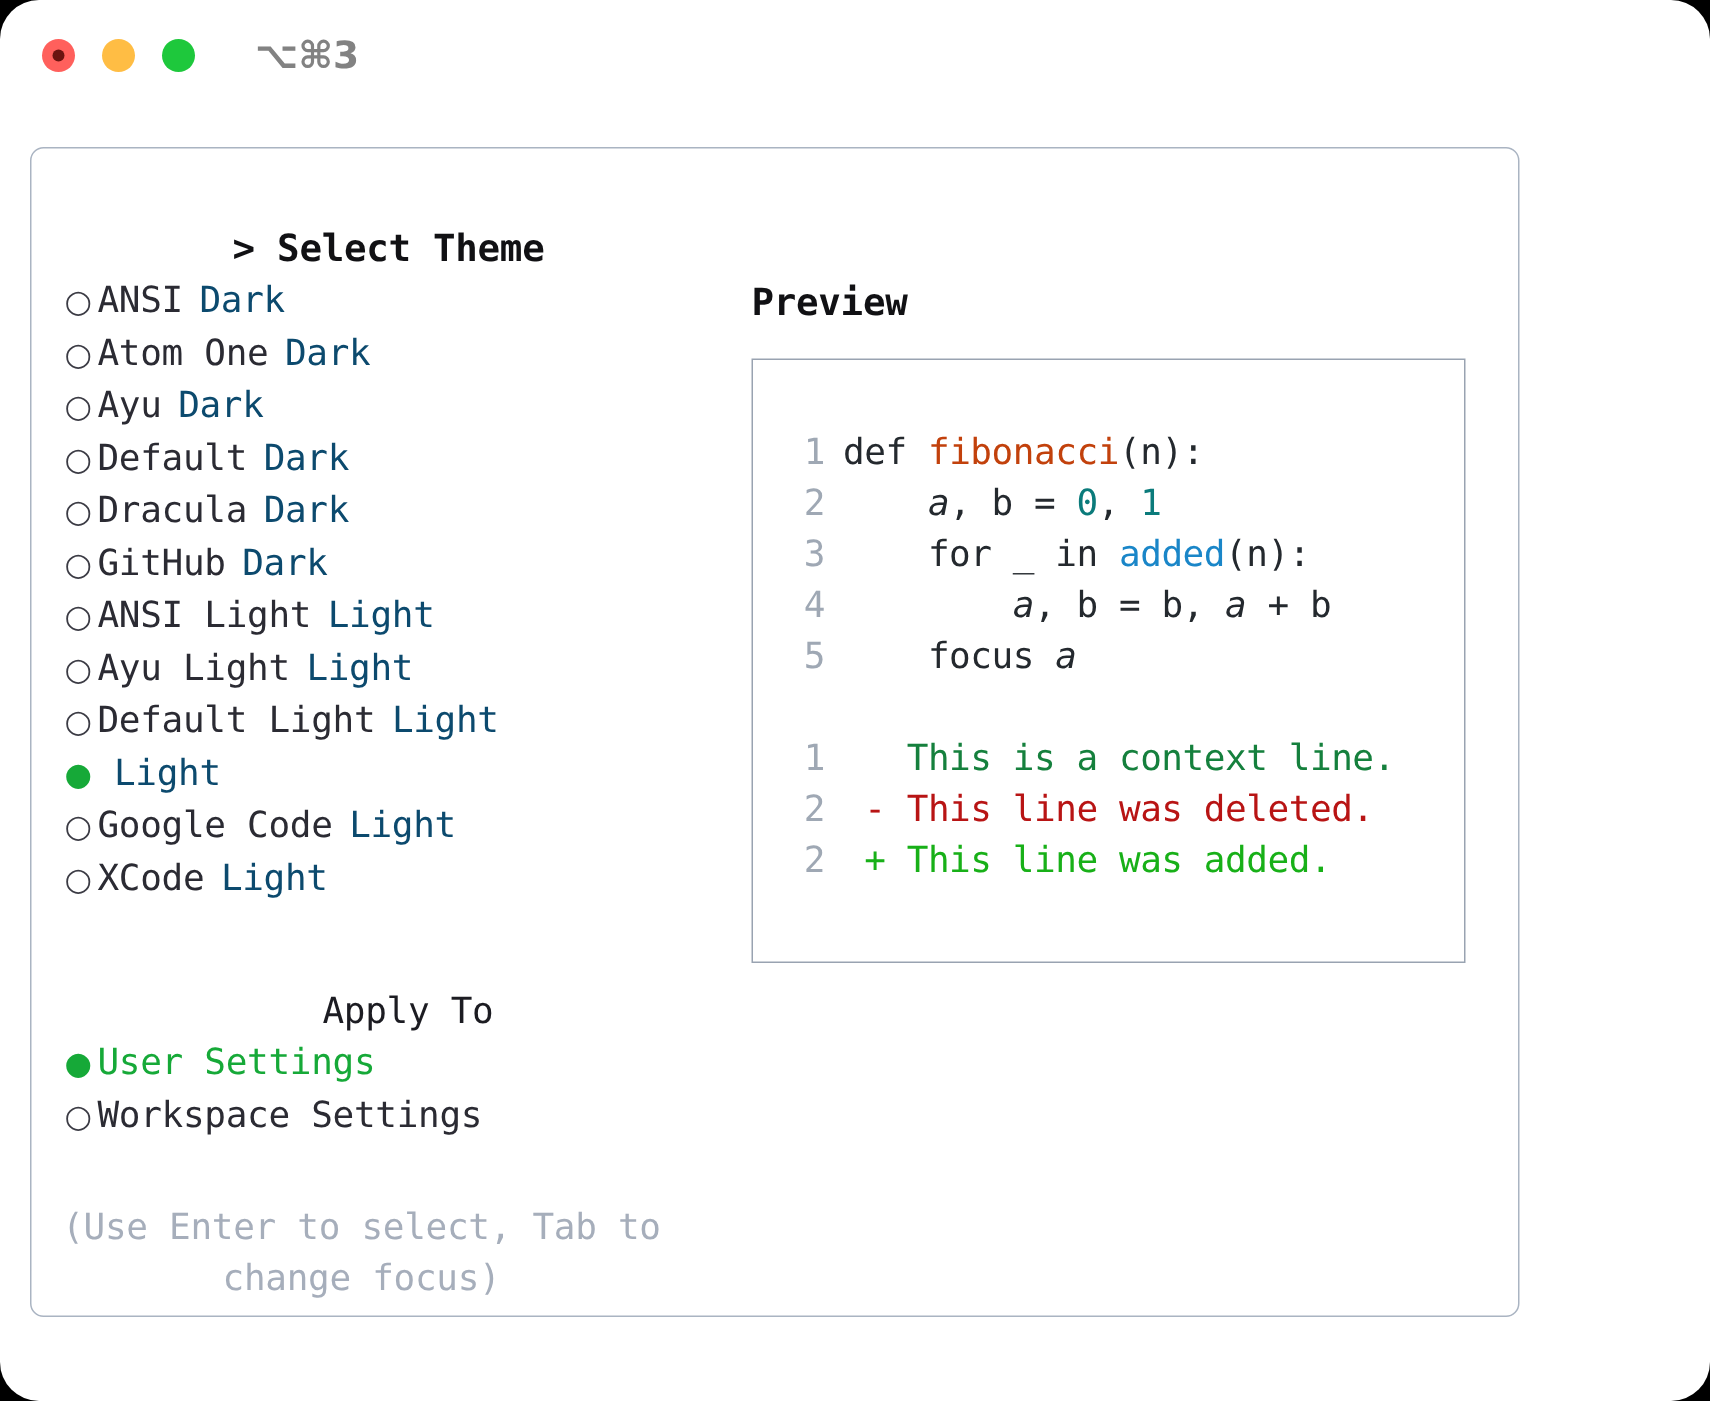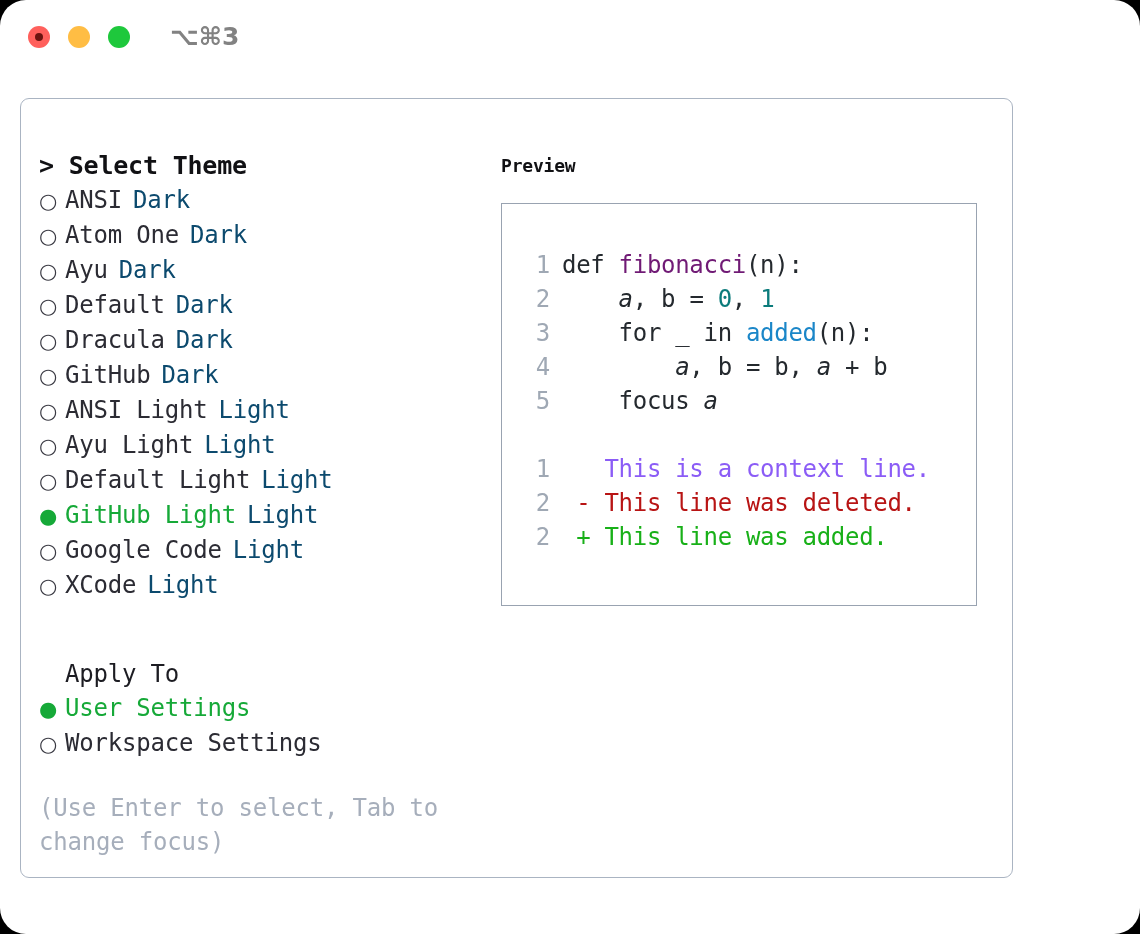--- a/index.html
+++ b/index.html
@@ -82,20 +82,21 @@
     left: 0; top: 0;
     width: 100%; height: 100%;
   }
 
   
   .left-col {
     position: absolute;
     left: 18px;
     top: 50px;
     width: 440px;
+    text-align: center;
   }
   .section-header {
     font-size: 25px;
     font-weight: bold;
     color: #111114;
     line-height: 34px;
     white-space: pre;
     letter-spacing: -0.2px;
   }
   .theme-list { margin-top: 0px; }
@@ -126,41 +127,42 @@
   .apply-title {
     font-size: 24px;
     color: #1c1c22;
     line-height: 34px;
     padding-left: 26px;
     white-space: pre;
     letter-spacing: -0.2px;
   }
 
   .hint {
-    margin-top: 30px;
+    margin-top: 40px;
     font-size: 24px;
     color: #a6aebb;
     line-height: 34px;
     width: 404px;
     letter-spacing: -0.2px;
   }
 
   
   .right-col {
     position: absolute;
     left: 480px;
     top: 50px;
     width: 490px;
   }
   .preview-title {
-    font-size: 18px;
+    font-size: 25px;
     font-weight: bold;
     color: #111114;
     line-height: 34px;
     letter-spacing: -0.2px;
+    margin-top: 36px;
   }
   .preview-box {
     margin-top: 20px;
     width: 476px;
     height: 403px;
     border: 1.6px solid #99a3b1;
     box-sizing: border-box;
     background: #ffffff;
     padding: 44px 0 0 0;
   }
@@ -173,28 +175,28 @@
     padding-left: 18px;
   }
   .ln {
     color: #9fa8b4;
     width: 30px;
     text-align: right;
     margin-right: 12px;
     flex: none;
   }
   .code-txt { color: #24292e; text-align: right; }
-  .tok-fn    { color: #701a75; }
+  .tok-fn    { color: #c2410c; }
   .tok-num   { color: #0b7b7b; }
   .tok-call  { color: #1a86c8; }
   .tok-var   { font-style: italic; }
 
   .gap-block { height: 34px; }
 
-  .diff-ctx  { color: #8b5cf6; }
+  .diff-ctx  { color: #15803d; }
   .diff-del  { color: #b81414; }
   .diff-add  { color: #18b018; }
 </style>
 </head>
 <body>
 
 <div class="window">
 
   <div class="titlebar">
     <div class="traffic">
@@ -213,21 +215,21 @@
         <div class="theme-list" id="theme-list">
             <div class="opt-row"><span class="marker">○</span><span class="opt-label">ANSI</span><span class="opt-tag">Dark</span></div>
             <div class="opt-row"><span class="marker">○</span><span class="opt-label">Atom One</span><span class="opt-tag">Dark</span></div>
             <div class="opt-row"><span class="marker">○</span><span class="opt-label">Ayu</span><span class="opt-tag">Dark</span></div>
             <div class="opt-row"><span class="marker">○</span><span class="opt-label">Default</span><span class="opt-tag">Dark</span></div>
             <div class="opt-row"><span class="marker">○</span><span class="opt-label">Dracula</span><span class="opt-tag">Dark</span></div>
             <div class="opt-row"><span class="marker">○</span><span class="opt-label">GitHub</span><span class="opt-tag">Dark</span></div>
             <div class="opt-row"><span class="marker">○</span><span class="opt-label">ANSI Light</span><span class="opt-tag">Light</span></div>
             <div class="opt-row"><span class="marker">○</span><span class="opt-label">Ayu Light</span><span class="opt-tag">Light</span></div>
             <div class="opt-row"><span class="marker">○</span><span class="opt-label">Default Light</span><span class="opt-tag">Light</span></div>
-            <div class="opt-row"><span class="marker sel">●</span><span class="opt-label sel">GitHub Light</span><span class="opt-tag">Light</span></div>
+            <div class="opt-row"><span class="marker sel">●</span><span class="opt-tag">Light</span></div>
             <div class="opt-row"><span class="marker">○</span><span class="opt-label">Google Code</span><span class="opt-tag">Light</span></div>
             <div class="opt-row"><span class="marker">○</span><span class="opt-label">XCode</span><span class="opt-tag">Light</span></div>
           </div>
 
         <div class="apply-block">
           <div class="apply-title">Apply To</div>
           <div id="apply-list">
               <div class="opt-row"><span class="marker sel">●</span><span class="opt-label sel">User Settings</span></div>
               <div class="opt-row"><span class="marker">○</span><span class="opt-label">Workspace Settings</span></div>
             </div>

